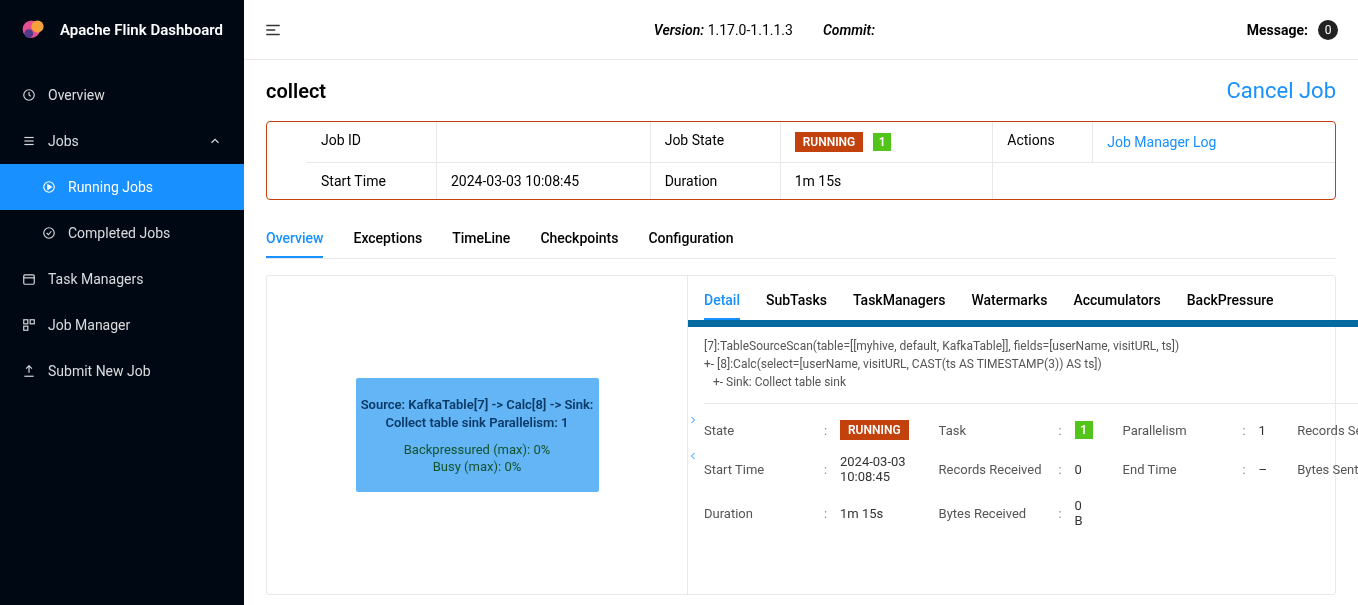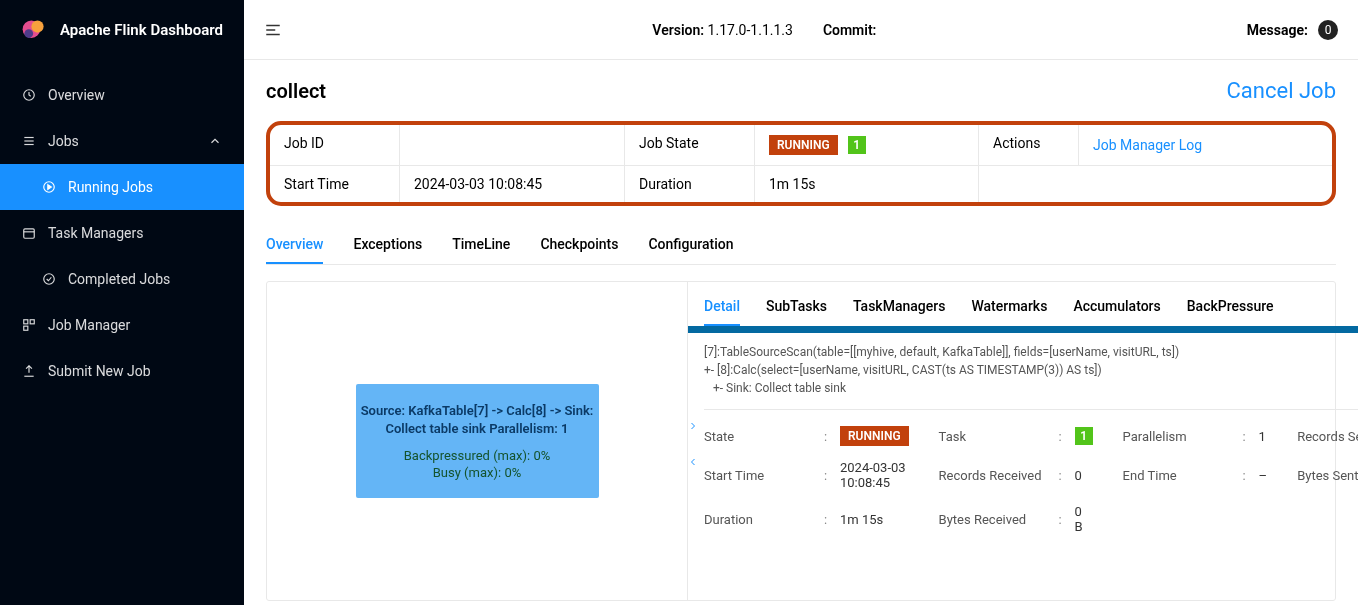--- a/index.html
+++ b/index.html
@@ -11,28 +11,28 @@
 .nav { display: flex; flex-direction: column; padding-top: 12px; }
 .nav-item { display: flex; align-items: center; padding: 0 22px; height: 46px; font-size: 14px; color: #ffffffd9; cursor: pointer; gap: 12px; }
 .nav-item.sub { padding-left: 42px; }
 .nav-item.active { background: #1890ff; color: #fff; }
 .nav-item .chev { margin-left: auto; }
 .icon { width: 14px; height: 14px; display: inline-flex; align-items: center; justify-content: center; flex-shrink: 0; }
 .main { flex: 1; display: flex; flex-direction: column; overflow: hidden; }
 .topbar { height: 60px; border-bottom: 1px solid #e8e8e8; display: flex; align-items: center; padding: 0 20px; gap: 30px; }
 .hamburger { cursor: pointer; }
 .top-center { flex: 1; display: flex; justify-content: center; gap: 30px; font-size: 14px; }
-.top-center strong { font-weight: 600; }
+.top-center strong { font-weight: 600; font-style: italic; }
 .top-right { display: flex; align-items: center; gap: 10px; font-size: 14px; }
 .msg-badge { background: #222; color: #fff; border-radius: 50%; width: 20px; height: 20px; display: inline-flex; align-items: center; justify-content: center; font-size: 12px; }
 .content { flex: 1; padding: 18px 22px; overflow: auto; }
 .page-head { display: flex; align-items: center; justify-content: space-between; margin-bottom: 18px; }
 .page-title { font-size: 20px; font-weight: 600; }
 .cancel-link { color: #1890ff; font-size: 22px; cursor: pointer; }
-.info-table { border: 4px solid #c2410c; border-radius: 15px; display: grid; grid-template-columns: 1fr 1fr 1fr; }
+.info-table { border: 1px solid #c2410c; border-radius: 4px; display: grid; grid-template-columns: 1fr 1fr 1fr; padding-left: 40px; }
 .info-row { display: contents; }
 .info-cell { display: flex; border-bottom: 1px solid #e8e8e8; }
 .info-row:last-child .info-cell { border-bottom: none; }
 .info-cell .lbl { width: 130px; padding: 10px 14px; font-size: 14px; border-right: 1px solid #e8e8e8; background: #fafafa00; }
 .info-cell .val { flex: 1; padding: 10px 14px; font-size: 14px; display: flex; align-items: center; gap: 10px; }
 .info-cell + .info-cell { border-left: 1px solid #e8e8e8; }
 .badge { background: #c2410c; color: #fff; padding: 3px 8px; font-size: 12px; font-weight: 600; }
 .badge-num { background: #52c41a; color: #fff; width: 18px; height: 18px; display: inline-flex; align-items: center; justify-content: center; font-size: 12px; font-weight: 600; }
 .tabs { display: flex; gap: 30px; margin-top: 20px; border-bottom: 1px solid #e8e8e8; }
 .tab { padding: 10px 0; font-size: 14px; font-weight: 500; cursor: pointer; border-bottom: 2px solid transparent; }
@@ -100,37 +100,37 @@
     </div>
     <div class="nav-item sub active">
       <span class="icon">
           <svg viewBox="0 0 24 24" fill="none" stroke="currentColor" stroke-width="2">
             <circle cx="12" cy="12" r="9"></circle>
             <polygon points="10,8 16,12 10,16" fill="currentColor"></polygon>
           </svg>
         </span>
       <span>Running Jobs</span>
     </div>
+    <div class="nav-item sub">
+      <span class="icon">
+          <svg viewBox="0 0 24 24" fill="none" stroke="currentColor" stroke-width="2">
+            <circle cx="12" cy="12" r="9"></circle>
+            <polyline points="8 12 11 15 16 9"></polyline>
+          </svg>
+        </span>
+      <span>Completed Jobs</span>
+    </div>
     <div class="nav-item">
       <span class="icon">
           <svg viewBox="0 0 24 24" fill="none" stroke="currentColor" stroke-width="2">
             <rect x="3" y="5" width="18" height="16" rx="2"></rect>
             <line x1="3" y1="10" x2="21" y2="10"></line>
           </svg>
         </span>
       <span>Task Managers</span>
-    </div>
-    <div class="nav-item sub">
-      <span class="icon">
-          <svg viewBox="0 0 24 24" fill="none" stroke="currentColor" stroke-width="2">
-            <circle cx="12" cy="12" r="9"></circle>
-            <polyline points="8 12 11 15 16 9"></polyline>
-          </svg>
-        </span>
-      <span>Completed Jobs</span>
     </div>
     <div class="nav-item">
       <span class="icon">
           <svg viewBox="0 0 24 24" fill="none" stroke="currentColor" stroke-width="2">
             <rect x="3" y="3" width="7" height="7"></rect>
             <rect x="14" y="3" width="7" height="7"></rect>
             <rect x="3" y="14" width="7" height="7"></rect>
           </svg>
         </span>
       <span>Job Manager</span>

